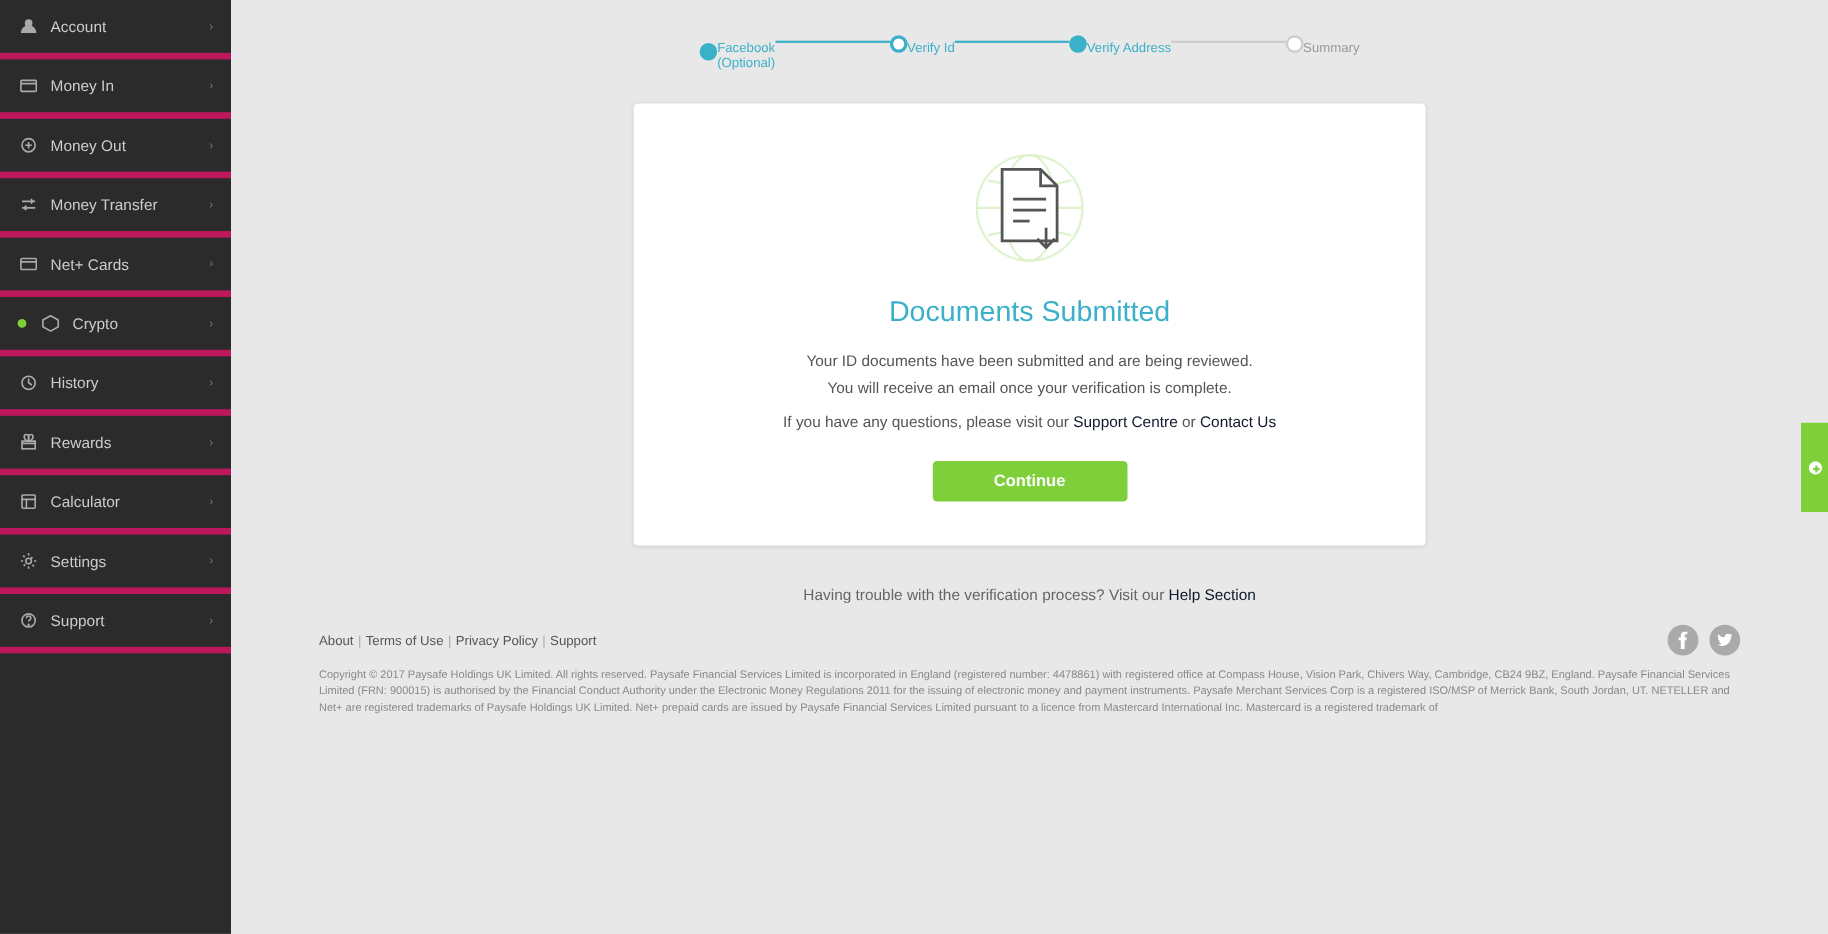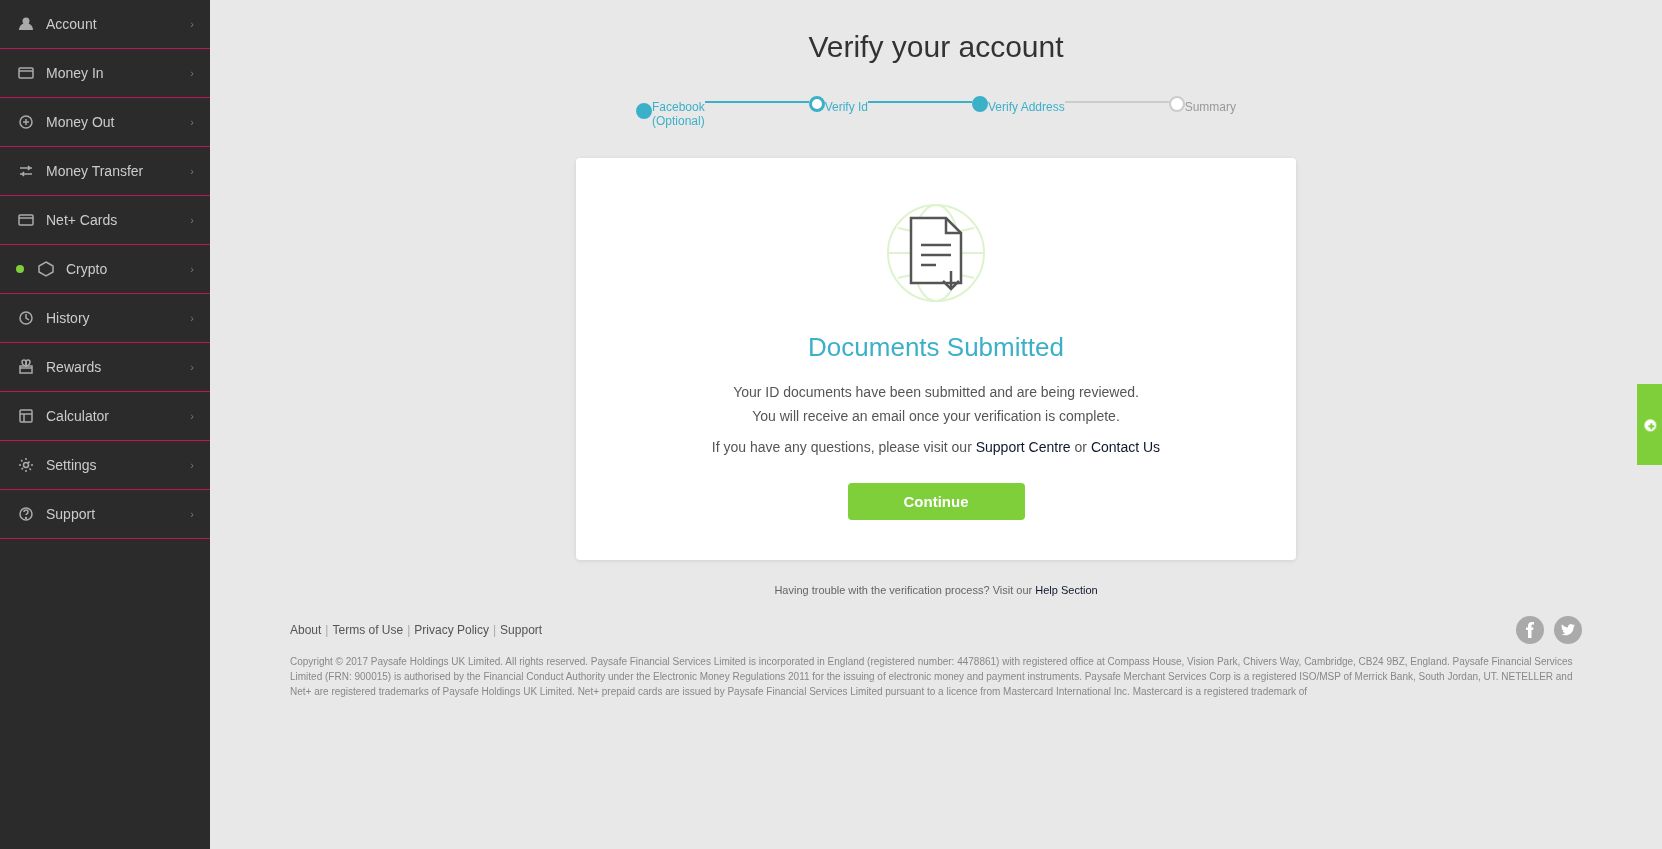--- a/index.html
+++ b/index.html
@@ -39,21 +39,21 @@
       border-radius: 50%;
       margin-right: 5px;
     }
     .sidebar-item {
       display: flex;
       align-items: center;
       justify-content: space-between;
       padding: 14px 16px;
       color: #ccc;
       cursor: pointer;
-      border-bottom: 1px solid #be185d;
+      border-bottom: 6px solid #be185d;
       font-size: 14px;
     }
     .sidebar-item .item-left {
       display: flex;
       align-items: center;
       gap: 10px;
     }
     .sidebar-item .icon-box {
       width: 20px;
       height: 20px;
@@ -199,24 +199,24 @@
       border: none;
       border-radius: 4px;
       padding: 10px 56px;
       font-size: 15px;
       cursor: pointer;
       font-weight: bold;
     }
 
     
     #trouble-line {
-      font-size: 11px;
+      font-size: 14px;
       color: #666;
       text-align: center;
-      margin-top: 24px;
+      margin-top: 36px;
     }
 
     
     #footer {
       background: #e8e8e8;
       padding: 20px 40px 10px 40px;
     }
     #footer-links {
       display: flex;
       gap: 16px;
@@ -426,21 +426,20 @@
           </svg>
       </div>
       <span>Support</span>
     </div>
     <span class="chevron">›</span>
   </div>
 </div>
 
 <div id="main">
   <div id="content">
-    <h1 id="page-title-text">Verify your account</h1>
 
     <div id="progress-container">
 
       <div class="progress-step">
         <div class="step-circle completed"></div>
         <div class="step-label">Facebook<br>(Optional)</div>
       </div>
       <div class="progress-line completed"></div>
 
       <div class="progress-step">

